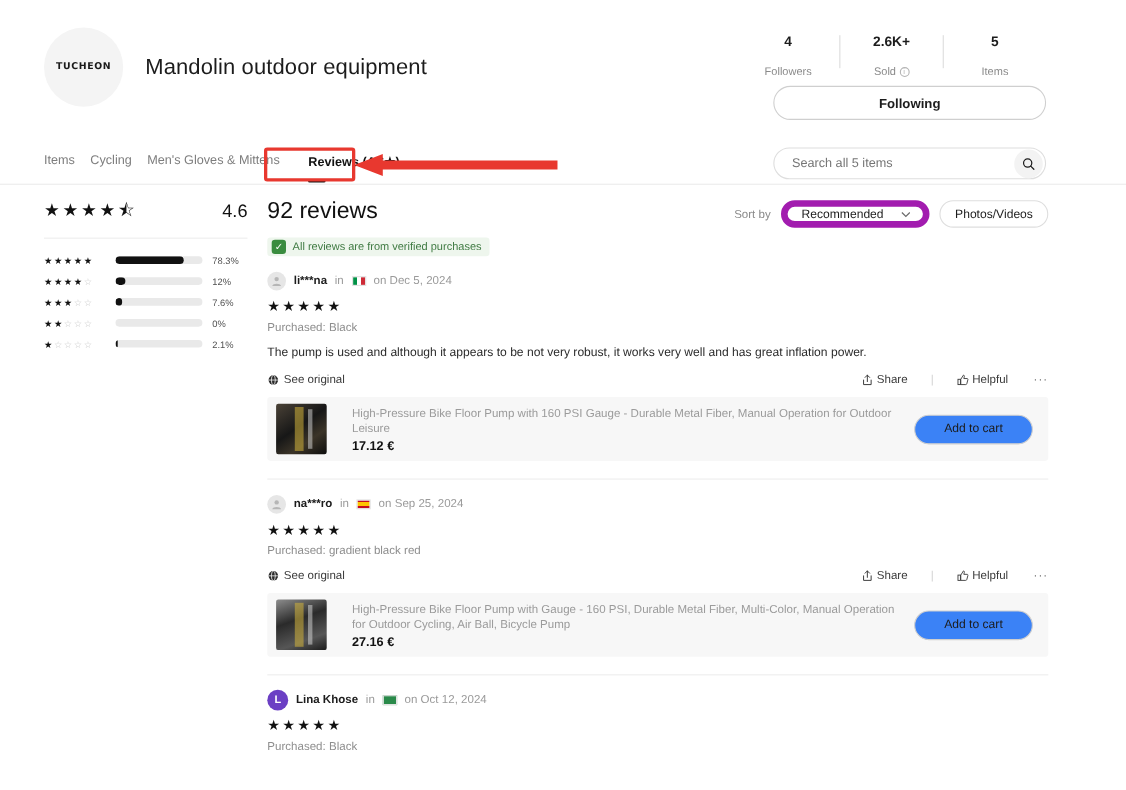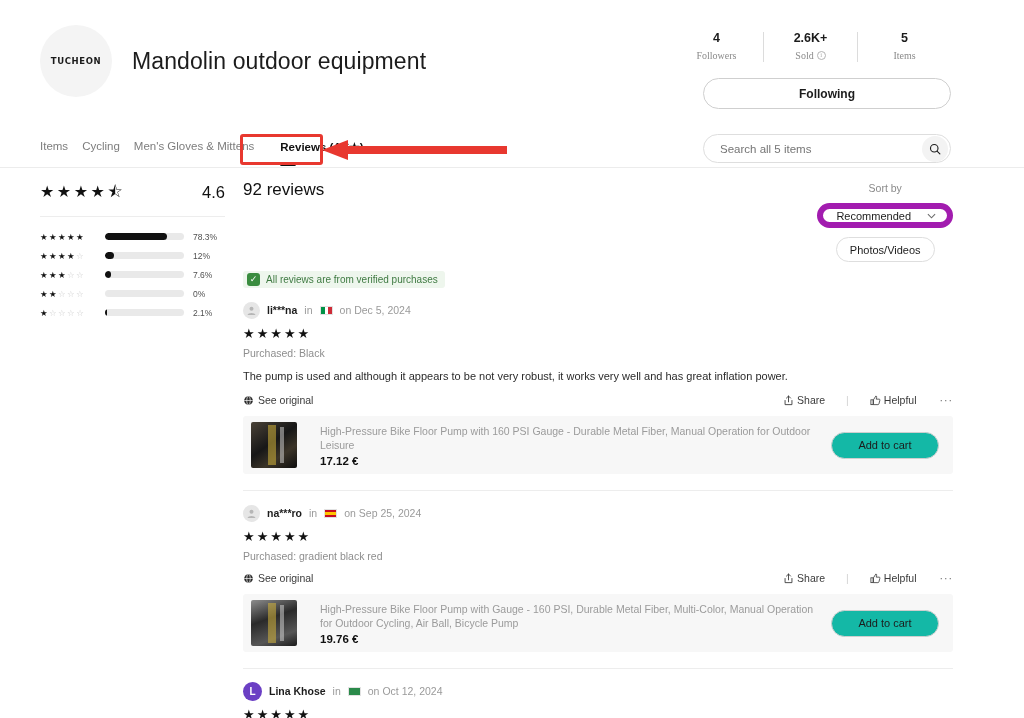--- a/index.html
+++ b/index.html
@@ -21,31 +21,31 @@
     display: flex; align-items: center; gap: 20px;
   }
   .shop-avatar {
     width: 72px; height: 72px; border-radius: 50%;
     background: #f4f4f4; display: flex; align-items: center; justify-content: center;
   }
   .shop-avatar-text {
     font-size: 8.5px; font-weight: 700; letter-spacing: .6px;
     color: #1a1a1a; font-family: "DejaVu Sans", sans-serif;
   }
-  .shop-name { font-size: 23px; font-weight: 400; color: #1c1c1c; letter-spacing: .1px; }
+  .shop-name { font-size: 20px; font-weight: 400; color: #1c1c1c; letter-spacing: .1px; }
 
   .shop-stats {
     position: absolute; right: 73px; top: 30px;
     display: flex; align-items: flex-start;
   }
   .stat { width: 93px; text-align: center; }
   .stat-value { font-size: 12.5px; font-weight: 700; color: #1c1c1c; line-height: 16px; }
   .stat-label {
-    font-size: 10px; color: #8a8a8a; line-height: 15px; margin-top: 2px;
-    display: flex; align-items: center; justify-content: center; gap: 3px; font-family: Liberation Serif, serif;
+    font-size: 10px; color: #8a8a8a; line-height: 15px; margin-top: 12px;
+    display: flex; align-items: center; justify-content: center; gap: 3px;
   }
   .stat-divider { width: 1px; height: 30px; background: #dcdcdc; margin-top: 2px; }
   .info-dot {
     width: 9px; height: 9px; border-radius: 50%;
     border: 1px solid #b4b4b4; color: #b4b4b4; font-size: 7px;
     display: inline-flex; align-items: center; justify-content: center; line-height: 1;
   }
   .follow-btn {
     position: absolute; right: 73px; top: 78px; width: 248px; height: 31px;
     border: 1px solid #cfcfcf; border-radius: 17px; background: #fff;
@@ -105,22 +105,22 @@
   .bar-track {
     flex: 1; height: 7px; background: #e9e9e9; border-radius: 4px; margin: 0 9px 0 2px;
     overflow: hidden;
   }
   .bar-fill { height: 7px; background: #111; border-radius: 4px; }
   .bar-pct { width: 32px; font-size: 8.5px; color: #505050; text-align: left; }
 
   
   .reviews-col { position: absolute; left: 243px; top: 180px; width: 710px; }
   .reviews-head { display: flex; align-items: flex-start; justify-content: space-between; }
-  .reviews-title { font-size: 17px; font-weight: 500; color: #111; }
-  .sort-group { display: flex; align-items: center; gap: 9px; margin-top: 2px; flex-direction: column; }
+  .reviews-title { font-size: 21px; font-weight: 500; color: #111; }
+  .sort-group { display: flex; align-items: center; gap: 9px; margin-top: 2px; }
   .sort-label { font-size: 10.5px; color: #8a8a8a; }
   .sort-select {
     height: 25px; border: 6px solid #a21caf; border-radius: 14px; background: #fff;
     display: flex; align-items: center; gap: 16px; padding: 0 11px 0 13px;
     font-size: 11px; color: #1c1c1c; cursor: pointer;
   }
   .pill-btn {
     height: 25px; border: 1px solid #dedede; border-radius: 14px; background: #fff;
     display: flex; align-items: center; padding: 0 13px;
     font-size: 11px; color: #1c1c1c; cursor: pointer;
@@ -179,21 +179,21 @@
   }
   .thumb-a { background: linear-gradient(145deg,#4a4237 0%,#171717 45%,#3b3428 70%,#0d0d0d 100%); }
   .thumb-b { background: linear-gradient(160deg,#8d8d8d 0%,#2a2a2a 40%,#565656 75%,#1b1b1b 100%); }
   .thumb-gloss { position: absolute; left: 38%; top: 6%; width: 16%; height: 88%; background: rgba(212,180,60,.55); }
   .thumb-gloss2 { position: absolute; left: 62%; top: 10%; width: 9%; height: 80%; background: rgba(220,220,220,.5); }
   .product-info { flex: 1; padding: 0 12px 0 23px; min-width: 0; }
   .product-title { font-size: 10.5px; color: #9b9b9b; line-height: 14px; }
   .product-price { font-size: 11.5px; font-weight: 700; color: #111; margin-top: 3px; }
   .add-cart-btn {
     width: 108px; height: 27px; flex: none; border: 1px solid #cfcfcf; border-radius: 15px;
-    background: #14b8a6; font-size: 11px; color: #1c1c1c; cursor: pointer;
+    background: #3b82f6; font-size: 11px; color: #1c1c1c; cursor: pointer;
     display: flex; align-items: center; justify-content: center;
     font-family: "Liberation Sans", sans-serif;
   }
   .review-sep { height: 1px; background: #ededed; margin-top: 16px; }
 </style>
 </head>
 <body>
 
 <div class="page">
 
@@ -427,21 +427,21 @@
         <span class="dots">···</span>
       </div>
     </div>
     <div class="product-card">
       <div class="product-thumb thumb-b">
         <div class="thumb-gloss"></div>
         <div class="thumb-gloss2"></div>
       </div>
       <div class="product-info">
         <div class="product-title">High-Pressure Bike Floor Pump with Gauge - 160 PSI, Durable Metal Fiber, Multi-Color, Manual Operation for Outdoor Cycling, Air Ball, Bicycle Pump</div>
-        <div class="product-price">19.76 €</div>
+        <div class="product-price">27.16 €</div>
       </div>
       <button class="add-cart-btn">Add to cart</button>
     </div>
     <div class="review-sep"></div>
         </div>
         <div class="review">
     <div class="review-meta">
       <div class="avatar-letter">L</div>
       <span class="reviewer-name">Lina Khose</span>
       <span class="meta-dim">in</span>

